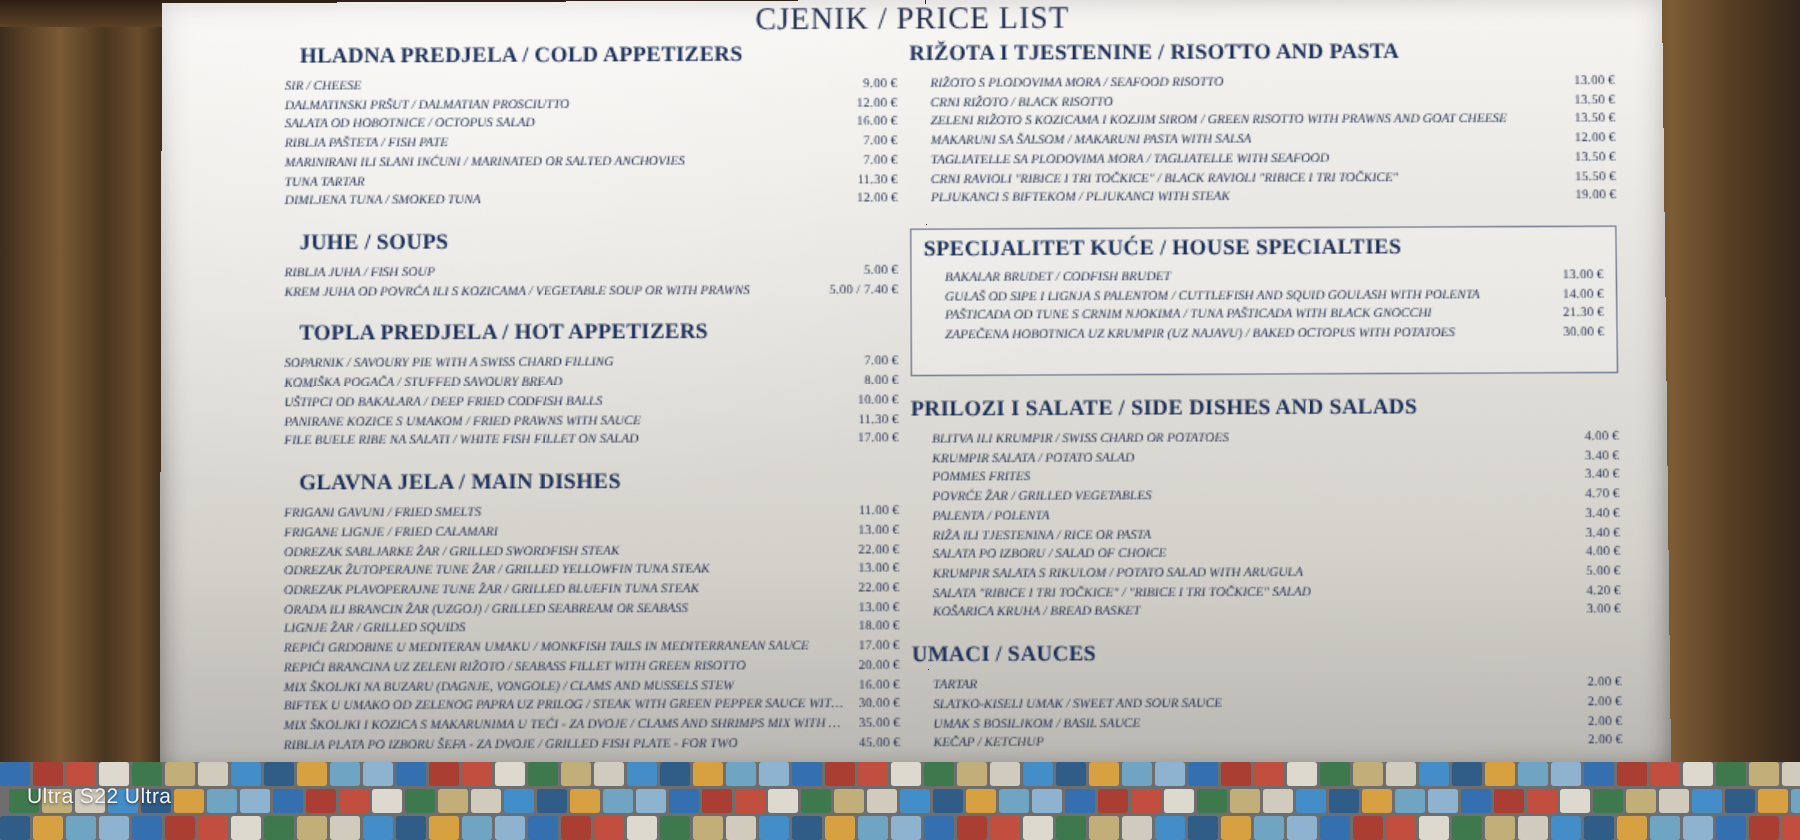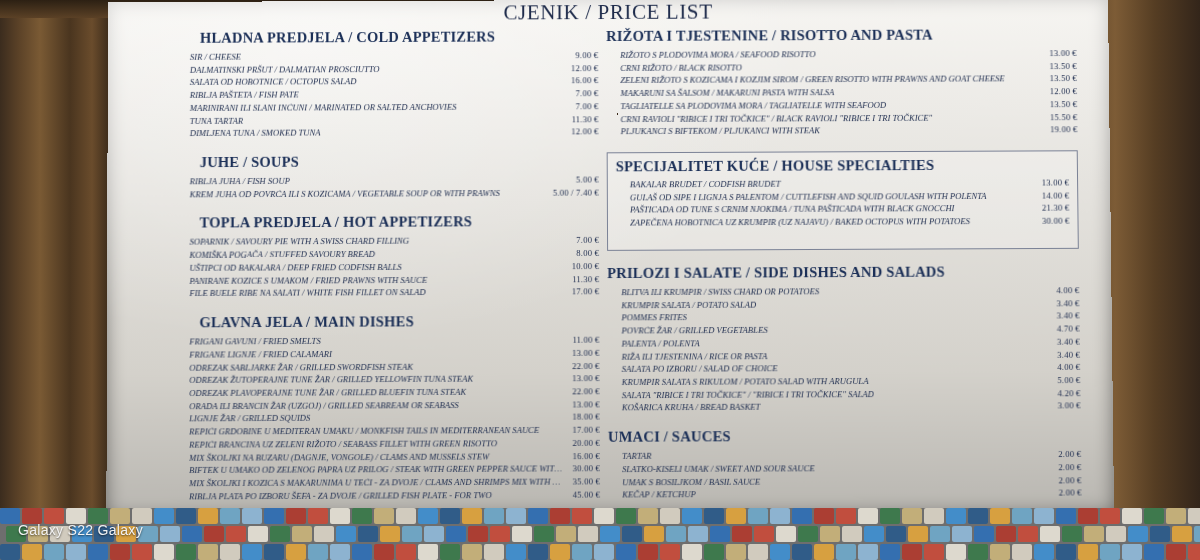--- a/index.html
+++ b/index.html
@@ -539,14 +539,14 @@
       <div class="tile" style="left: 1012px; top: 36px; background: rgb(217, 210, 196);"></div>
       <div class="tile" style="left: 1034px; top: 36px; background: rgb(63, 143, 208);"></div>
       <div class="tile" style="left: 1056px; top: 36px; background: rgb(42, 90, 138);"></div>
       <div class="tile" style="left: 1078px; top: 36px; background: rgb(224, 164, 60);"></div>
       <div class="tile" style="left: 1100px; top: 36px; background: rgb(111, 168, 201);"></div>
       <div class="tile" style="left: 1122px; top: 36px; background: rgb(143, 184, 216);"></div>
       <div class="tile" style="left: 1144px; top: 36px; background: rgb(47, 111, 181);"></div>
       <div class="tile" style="left: 1166px; top: 36px; background: rgb(176, 58, 46);"></div>
       <div class="tile" style="left: 1188px; top: 36px; background: rgb(200, 75, 58);"></div>
     </div>
-  <div class="watermark">Galaxy S22 Galaxy</div>
+  <div class="watermark">Ultra S22 Ultra</div>
 </div>
 
 </body></html>

